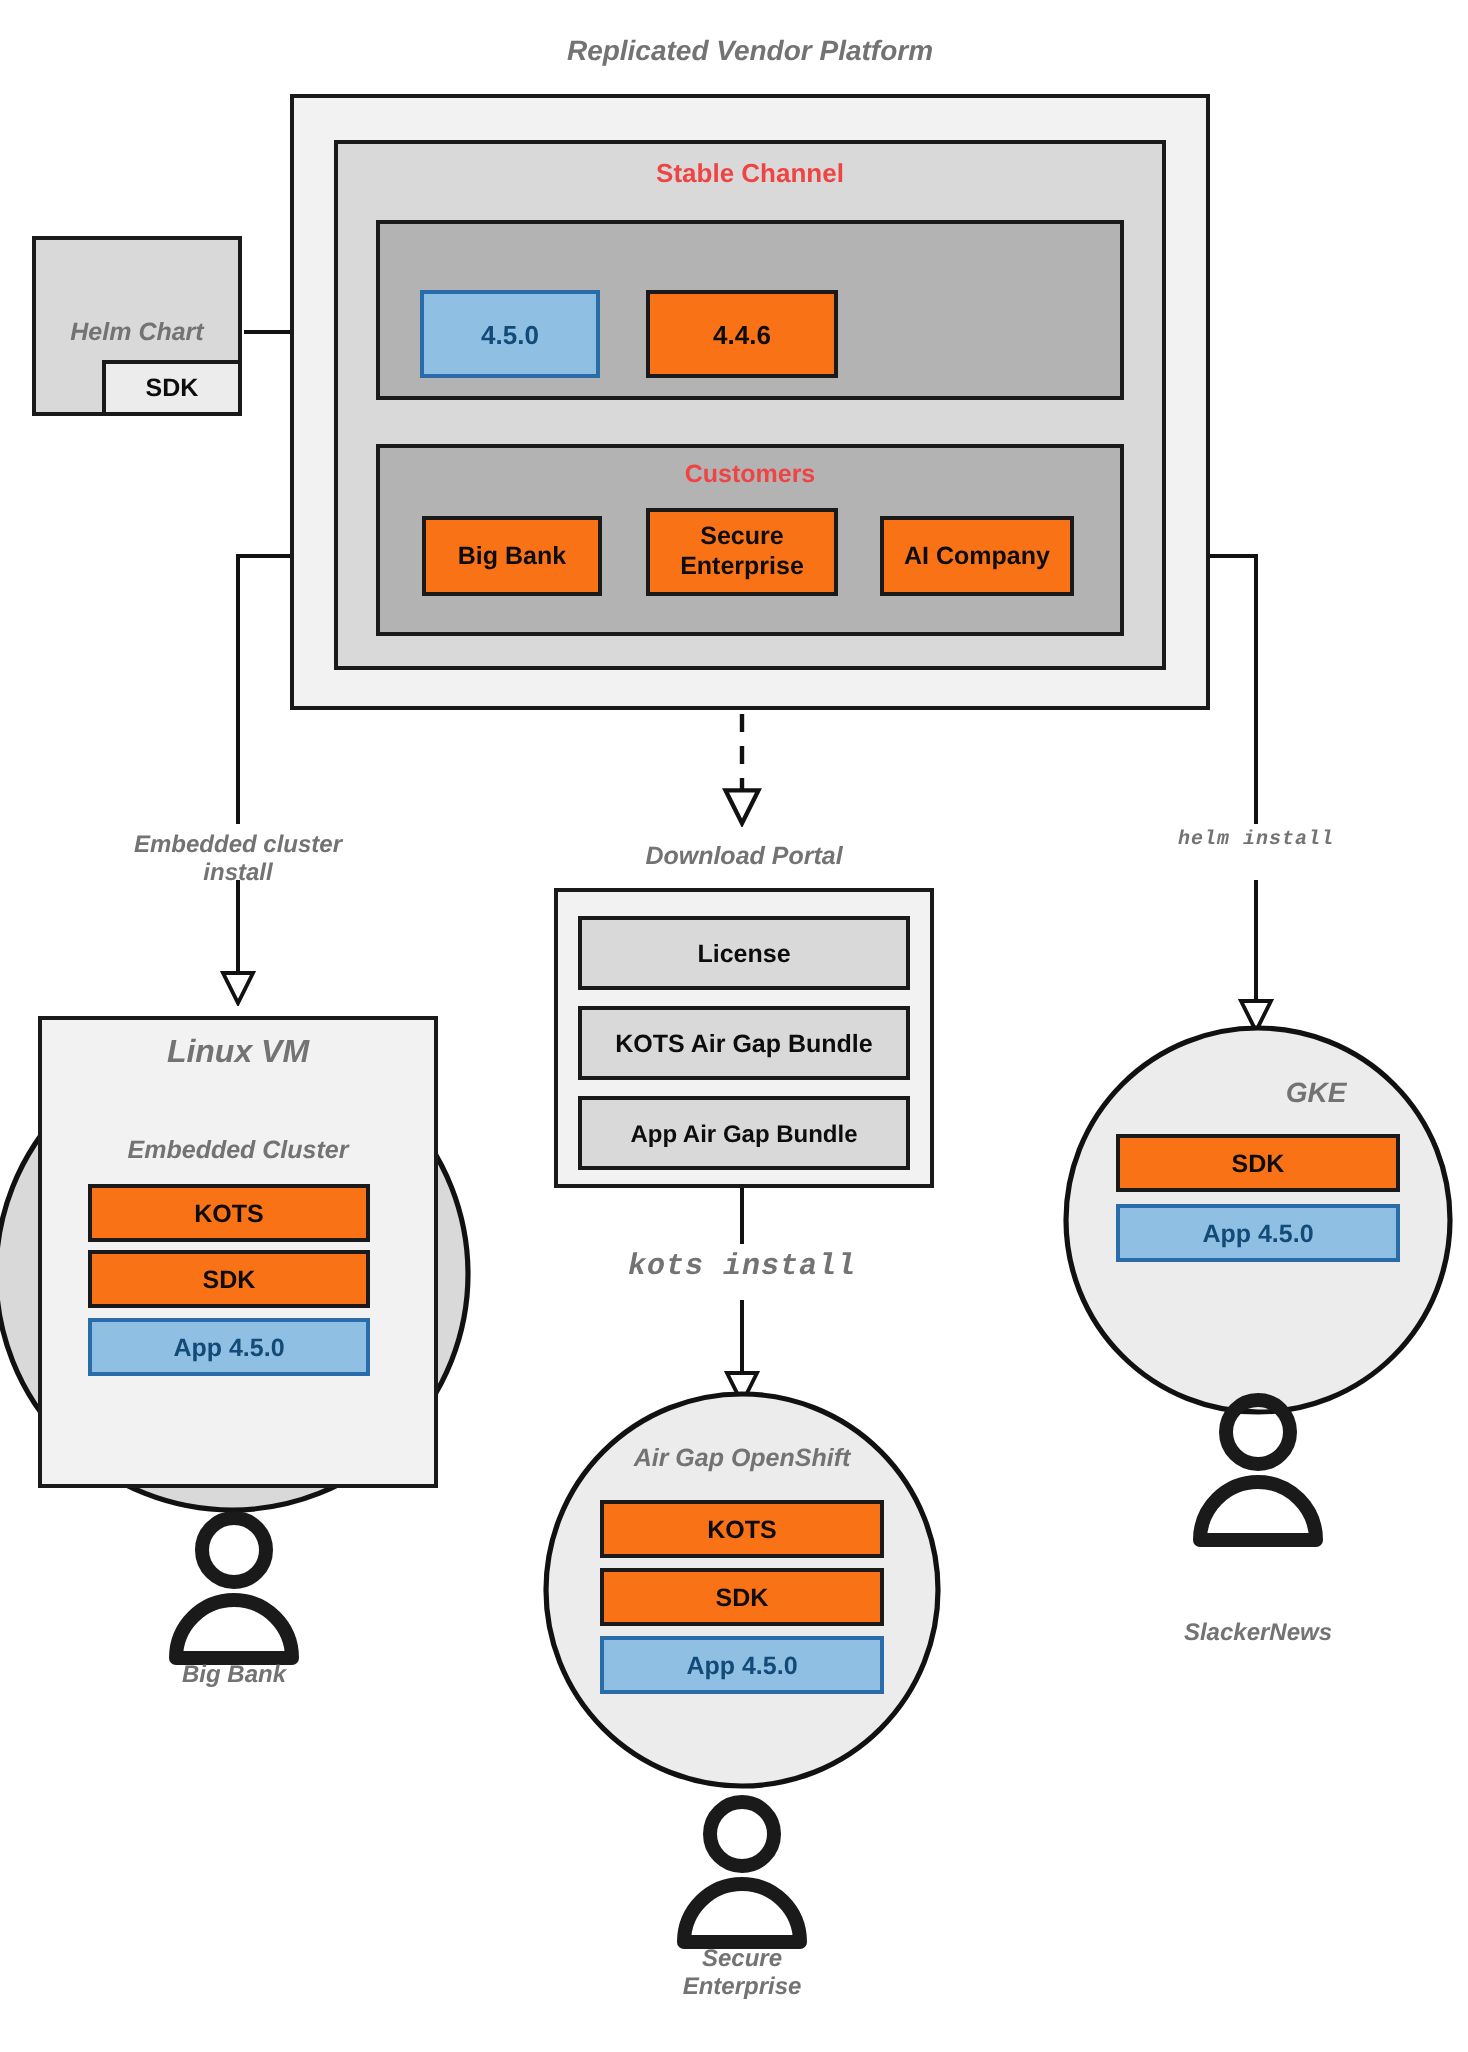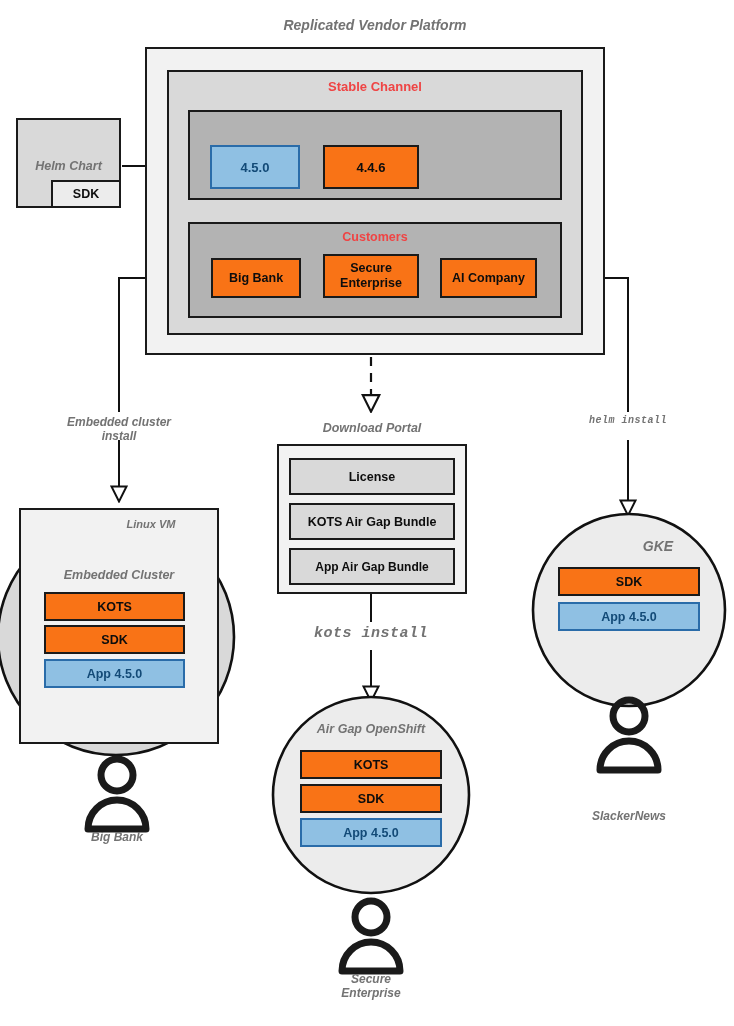--- a/index.html
+++ b/index.html
@@ -152,21 +152,21 @@
   <div class="lbl mono" style="left:291px; top:625px; width:160px; font-size:15px;">kots install</div>
   <div class="lbl mono" style="left:548px; top:415px; width:160px; font-size:10px;">helm install</div>
 
   <div class="lbl" style="left:277px; top:421px; width:190px; font-size:12.5px;">Download Portal</div>
   <div class="box shell-outer" style="left:277px; top:444px; width:190px; height:150px;"></div>
   <div class="box grey-card" style="left:289px; top:458px; width:166px; height:37px; font-size:12.5px;">License</div>
   <div class="box grey-card" style="left:289px; top:503px; width:166px; height:37px; font-size:12.5px;">KOTS Air Gap Bundle</div>
   <div class="box grey-card" style="left:289px; top:548px; width:166px; height:37px; font-size:12px;">App Air Gap Bundle</div>
 
   <div class="box shell-outer" style="left:19px; top:508px; width:200px; height:236px;"></div>
-  <div class="lbl" style="left:19px; top:518px; width:200px; font-size:11px;margin-left:32px;">Linux VM</div>
+  <div class="lbl" style="left:19px; top:518px; width:200px; font-size:16px;">Linux VM</div>
   <div class="lbl" style="left:19px; top:568px; width:200px; font-size:12.5px;">Embedded Cluster</div>
 
   <div class="box white-card" style="left:44px; top:592px; width:141px; height:29px; font-size:12.5px;">KOTS</div>
   <div class="box white-card" style="left:44px; top:625px; width:141px; height:29px; font-size:12.5px;">SDK</div>
   <div class="box blue-card" style="left:44px; top:659px; width:141px; height:29px; font-size:12.5px;">App 4.5.0</div>
 
   <div class="lbl" style="left:37px; top:830px; width:160px; font-size:12px;">Big Bank</div>
 
   <div class="lbl" style="left:271px; top:722px; width:200px; font-size:12.5px;">Air Gap OpenShift</div>
   <div class="box white-card" style="left:300px; top:750px; width:142px; height:29px; font-size:12.5px;">KOTS</div>

